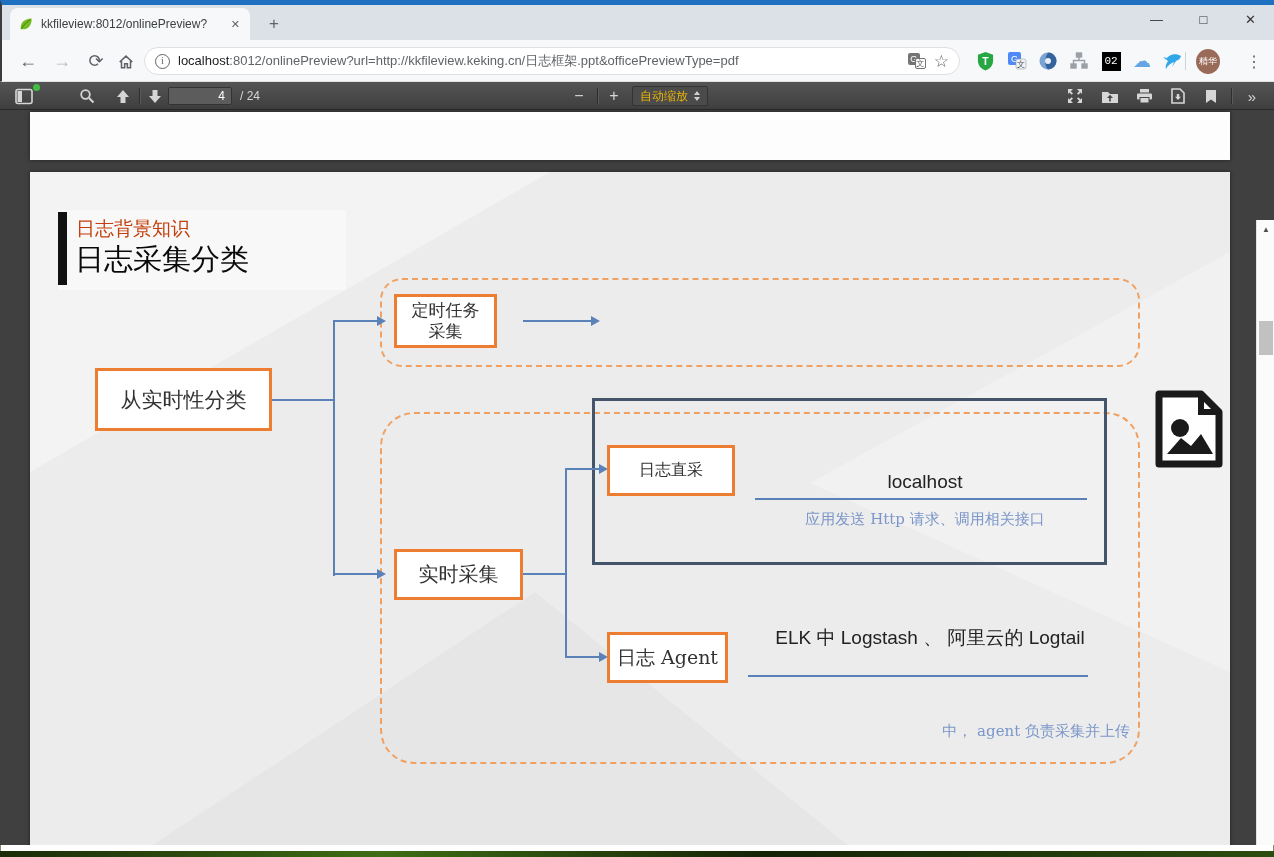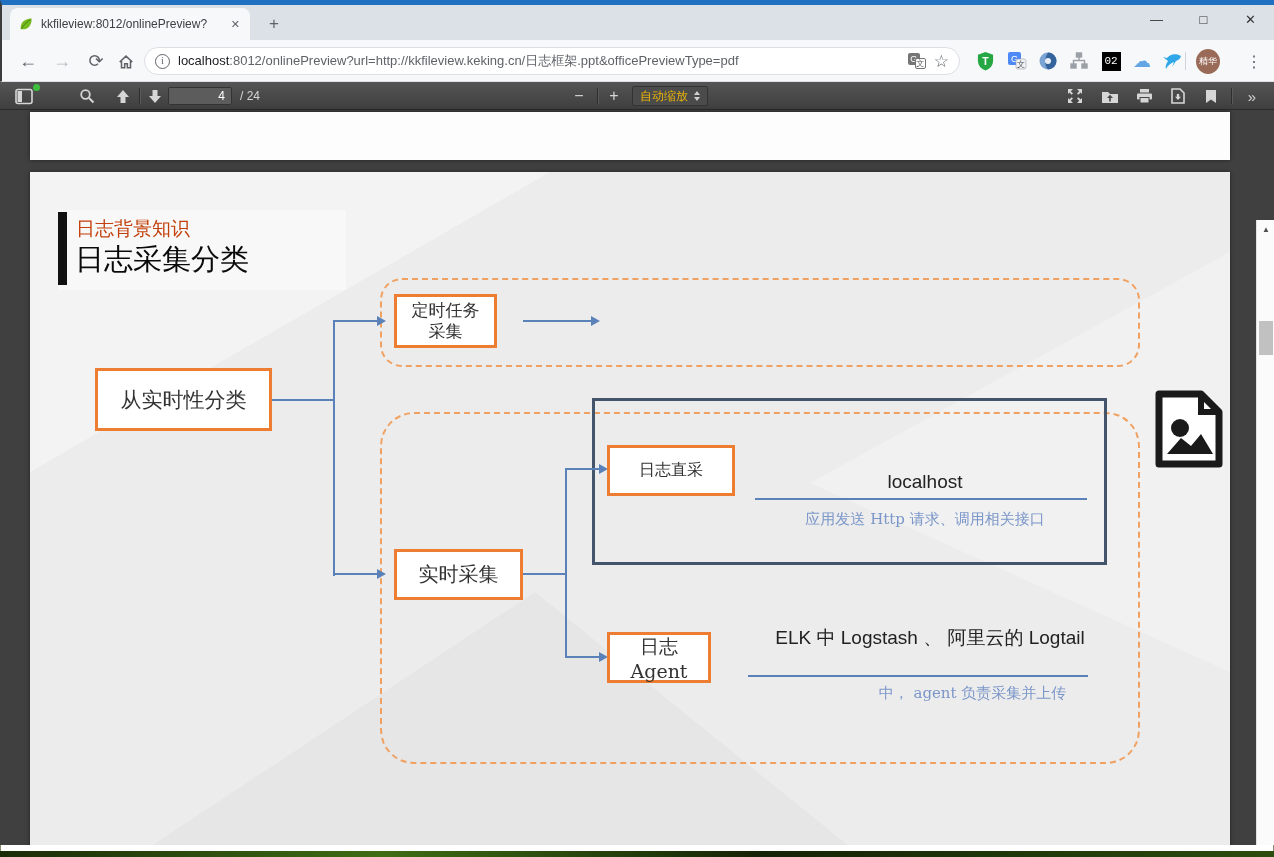--- a/index.html
+++ b/index.html
@@ -346,24 +346,24 @@
       <span>采集</span>
     </div>
 
     <div class="obox" style="left:577px; top:273px; width:128px; height:51px; font-size:16px">日志直采</div>
     <div class="desc" style="left:715px; top:299px; width:360px">localhost</div>
     <div class="uline" style="left:725px; top:326px; width:332px"></div>
     <div class="note" style="left:715px; top:338px; width:360px">应用发送 Http 请求、调用相关接口</div>
 
     <div class="obox" style="left:364px; top:377px; width:129px; height:51px; font-size:20px">实时采集</div>
 
-    <div class="obox" style="left:577px; top:460px; width:104px; height:51px; font-size:19px">日志 Agent</div>
+    <div class="obox" style="left:577px; top:460px; width:121px; height:51px; font-size:19px">日志 Agent</div>
     <div class="desc" style="left:710px; top:453px; width:380px">ELK 中 Logstash 、 阿里云的 Logtail</div>
     <div class="uline" style="left:718px; top:503px; width:340px"></div>
-    <div class="note" style="left:700px; top:512px; width:400px; text-align:center; padding-left:85px">中， agent 负责采集并上传</div>
+    <div class="note" style="left:700px; top:550px; width:400px; text-align:right; padding-left:85px">中， agent 负责采集并上传</div>
 
     <div class="imgicon">
       <svg width="72" height="78" viewBox="0 0 72 78">
         <path d="M6 4 H48 L66 22 V74 H6 Z" fill="#fff" stroke="#1a1a1a" stroke-width="7" stroke-linejoin="round"></path>
         <path d="M48 4 V22 H66" fill="none" stroke="#1a1a1a" stroke-width="6"></path>
         <circle cx="27" cy="38" r="9" fill="#1a1a1a"></circle>
         <path d="M14 64 L28 48 L38 56 L48 44 L60 64 Z" fill="#1a1a1a"></path>
       </svg>
     </div>
   </div>

